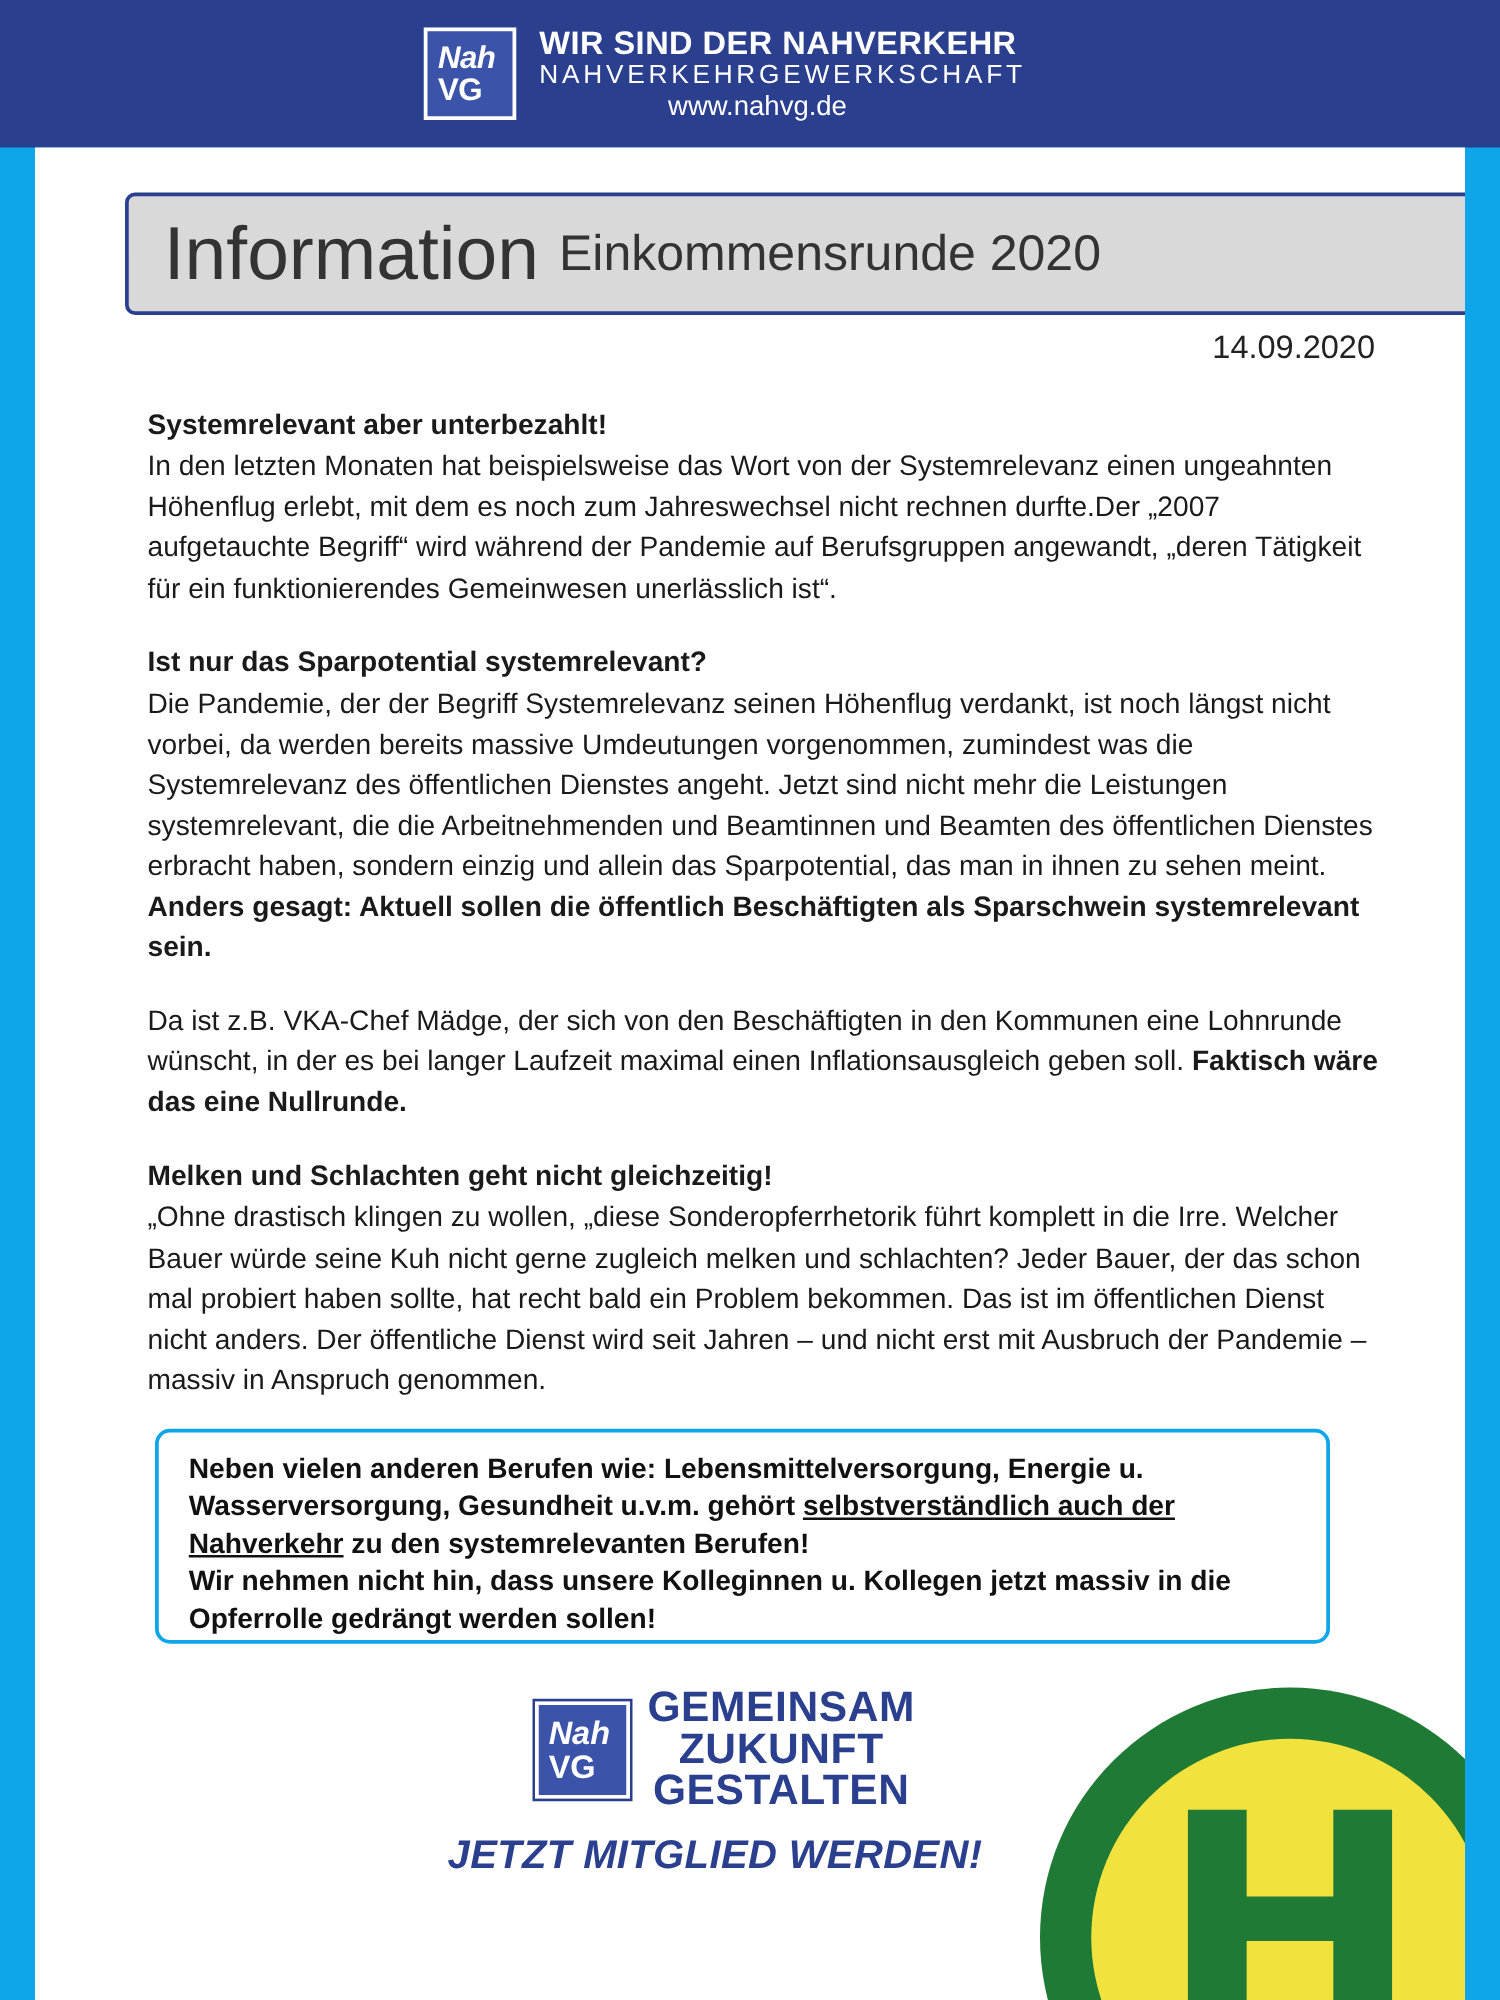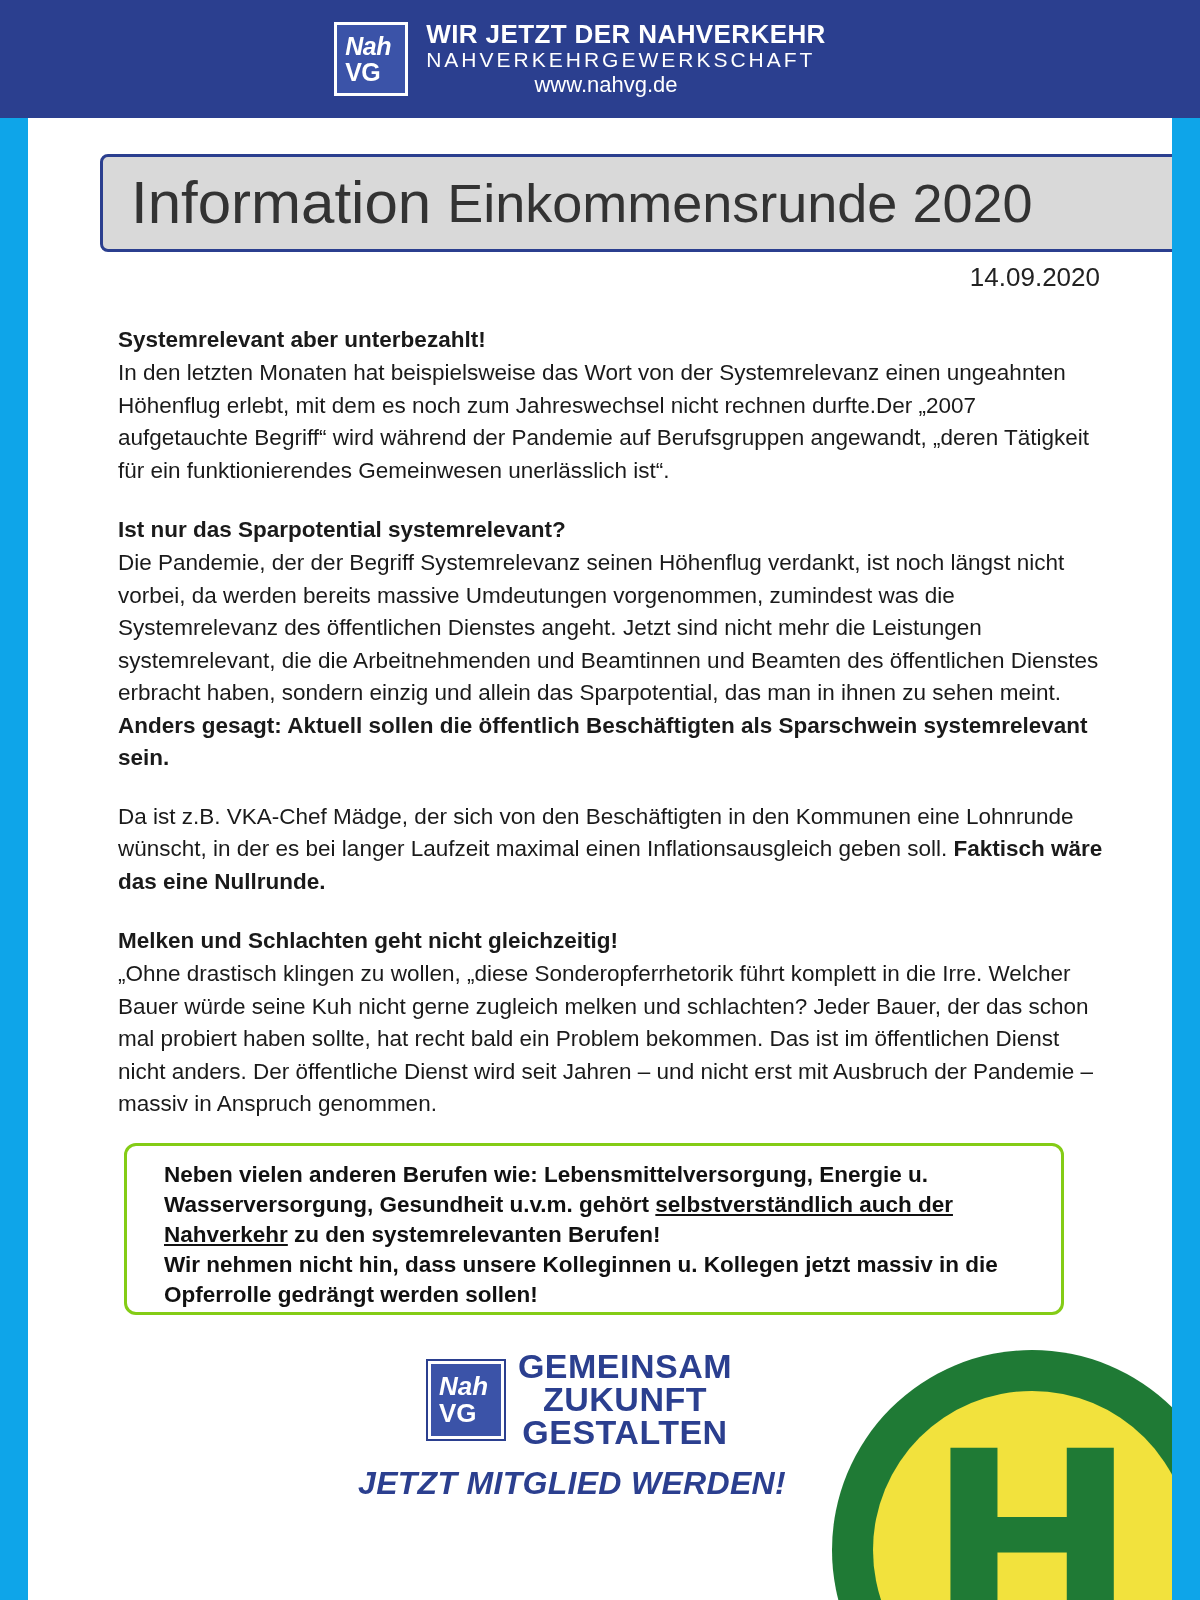--- a/index.html
+++ b/index.html
@@ -106,21 +106,21 @@
     display: flex;
     align-items: center;
     padding-left: 28px;
   }
   .title-main {
     font-size: 60px;
     color: #333333;
     line-height: 60px;
   }
   .title-sub {
-    font-size: 54px;
+    font-size: 40px;
     color: #333333;
     margin-left: 16px;
     line-height: 44px;
   }
 
   .doc-date {
     position: absolute;
     top: 144px;
     right: 72px;
     font-size: 26px;
@@ -149,24 +149,24 @@
   .spacer { height: 26px; }
   .content b { font-weight: bold; }
 
   
   .callout {
     position: absolute;
     top: 1025px;
     left: 96px;
     width: 940px;
     height: 172px;
-    border: 3px solid #84cc16;
+    border: 3px solid #0ea5e9;
     border-radius: 12px;
     box-sizing: border-box;
-    padding: 14px 22px 0 37px;
+    padding: 14px 22px 0 24px;
   }
   .callout p {
     margin: 0;
     font-weight: bold;
     font-size: 22.5px;
     line-height: 30px;
     color: #111111;
   }
   .callout u { text-decoration: underline; }
 
@@ -259,21 +259,21 @@
 
 <div class="page">
 
   <div class="header">
     <div class="header-inner">
       <div class="logo-badge">
         <span class="l1">Nah</span>
         <span class="l2">VG</span>
       </div>
       <div class="header-text">
-        <div class="line1">WIR JETZT DER NAHVERKEHR</div>
+        <div class="line1">WIR SIND DER NAHVERKEHR</div>
         <div class="line2">NAHVERKEHRGEWERKSCHAFT</div>
         <div class="line3">www.nahvg.de</div>
       </div>
     </div>
   </div>
 
   <div class="sheet">
 
     <div class="title-box">
       <span class="title-main">Information</span>

